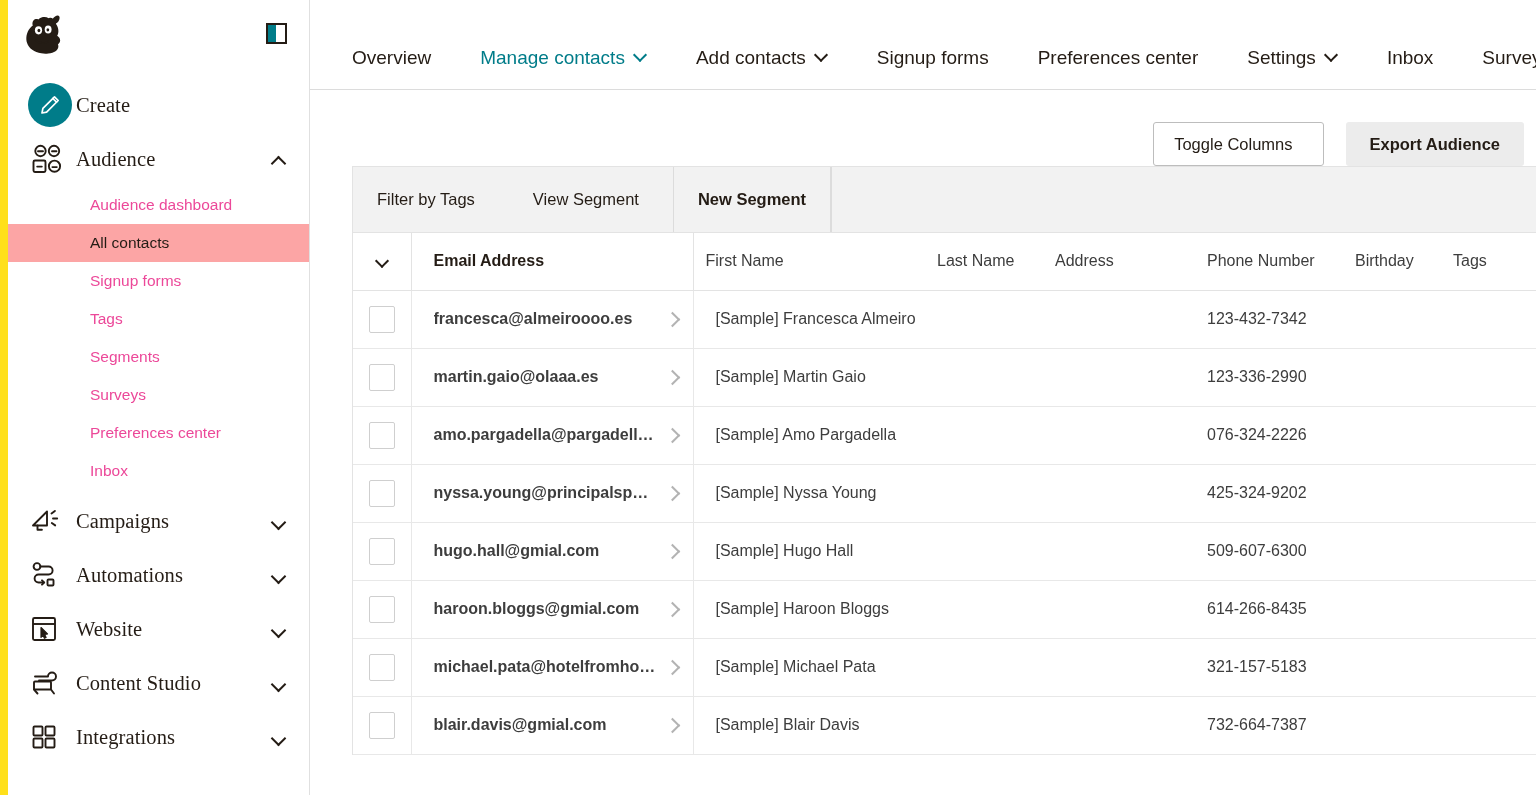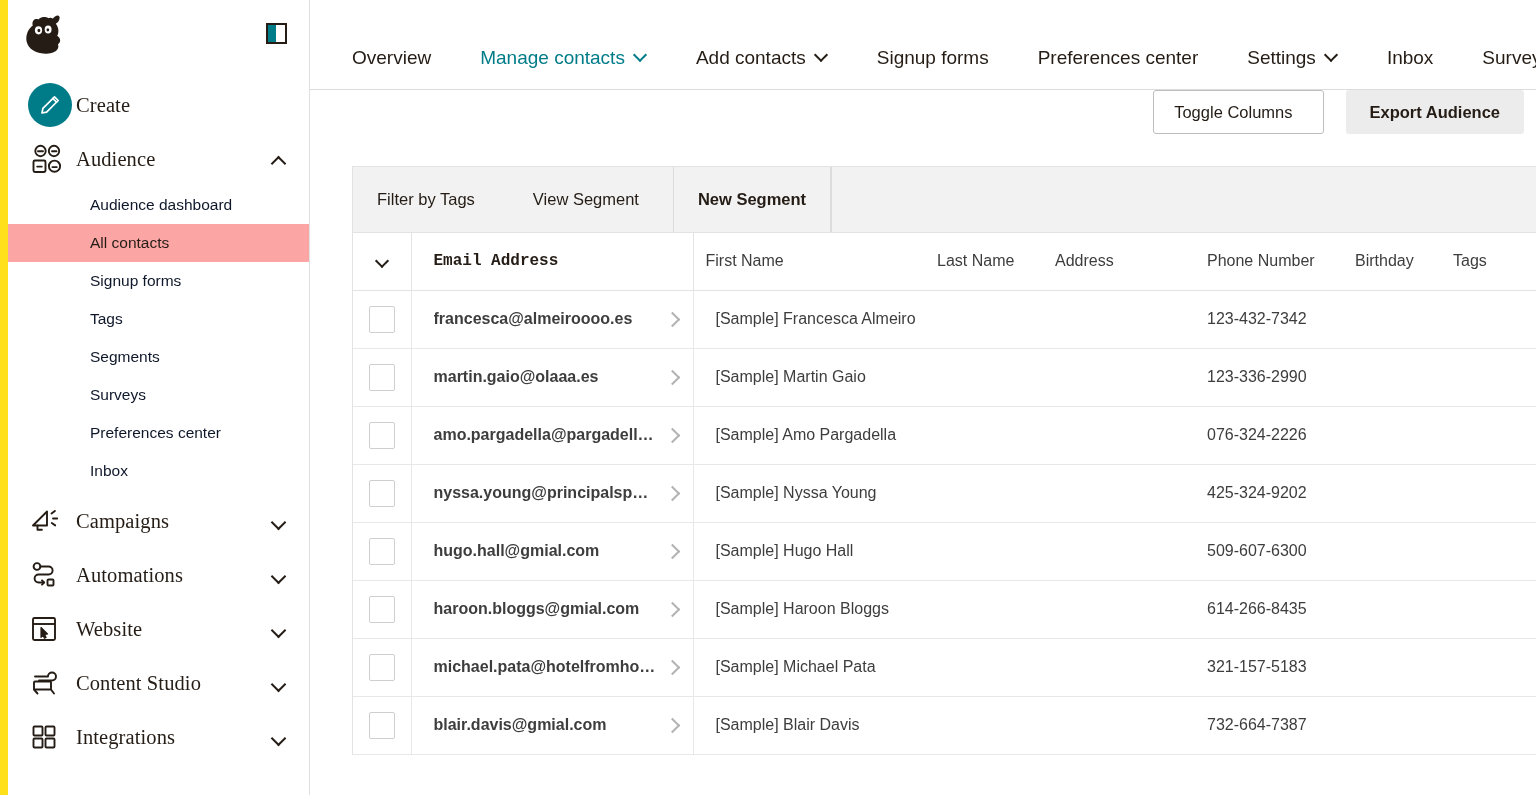--- a/index.html
+++ b/index.html
@@ -83,21 +83,21 @@
     display: flex; align-items: center; justify-content: center;
     margin-left: -2px;
   }
 
   .subnav { padding-bottom: 4px; }
   .subitem {
     height: 38px;
     display: flex; align-items: center;
     padding-left: 82px;
     font-size: 15.5px;
-    color: #0f172a;
+    color: #ec4899;
     cursor: pointer;
   }
   .subitem.active { background: #fca5a5; color: #241c15; }
 
   
   .main {
     flex: 1;
     height: 795px;
     background: #ffffff;
     position: relative;
@@ -133,21 +133,21 @@
     transform: rotate(45deg);
   }
   .tab.active .tchev::before {
     border-right-color: #007C89;
     border-bottom-color: #007C89;
   }
 
   
   .toolbar {
     height: 76px;
-    display: flex; align-items: flex-start; justify-content: flex-end;
+    display: flex; align-items: flex-end; justify-content: flex-end;
     gap: 22px;
     padding: 0 12px 0 0;
   }
   .btn-outline {
     height: 44px;
     border: 1px solid #bdbdbd;
     background: #ffffff;
     border-radius: 3px;
     padding: 0 20px;
     display: inline-flex; align-items: center; gap: 10px;
@@ -213,21 +213,20 @@
     width: 58px;
     border-right: 1px solid #e3e3e3;
     text-align: center;
   }
   table.contacts th.c-email {
     width: 282px;
     padding-left: 22px;
     font-weight: bold;
     color: #241c15;
     border-right: 1px solid #e3e3e3;
-    font-family: Liberation Mono, monospace;
   }
   table.contacts th.c-first  { width: 244px; padding-left: 12px; }
   table.contacts th.c-last   { width: 118px; }
   table.contacts th.c-addr   { width: 152px; }
   table.contacts th.c-phone  { width: 148px; }
   table.contacts th.c-bday   { width: 98px; }
   table.contacts th.c-tags   { width: 100px; }
 
   table.contacts td {
     height: 58px;

